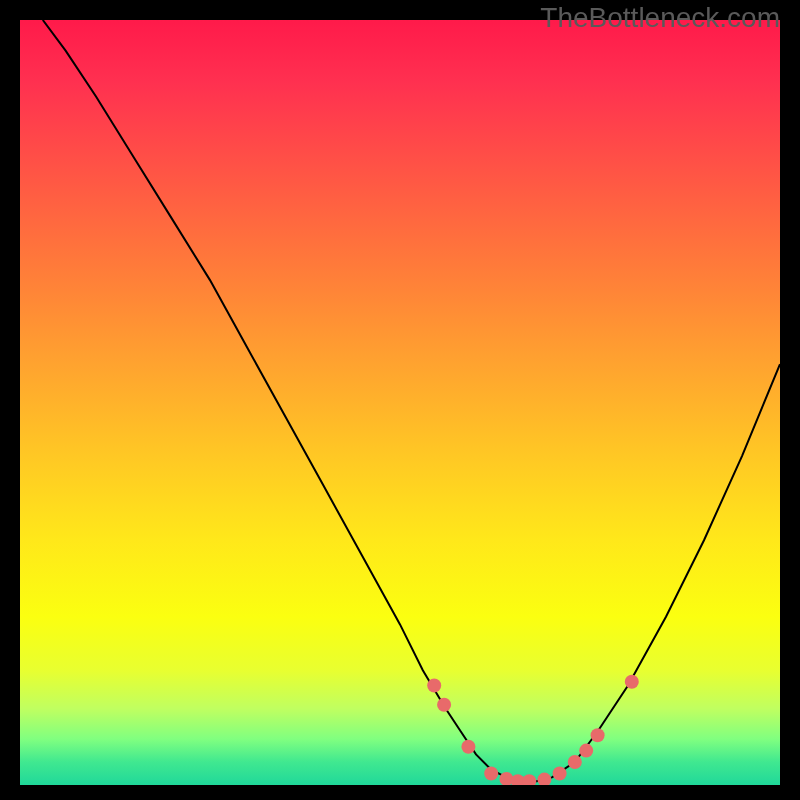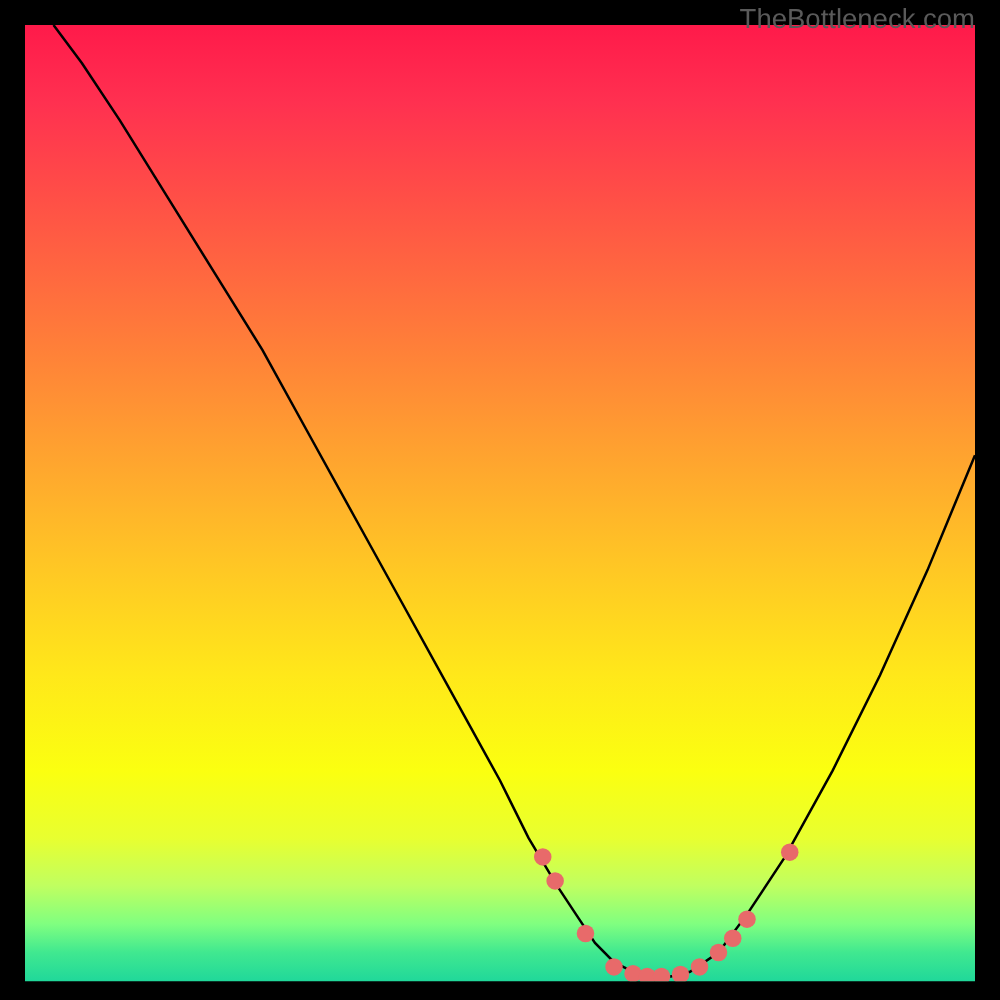--- a/index.html
+++ b/index.html
@@ -30,21 +30,21 @@
       #c0ff60 90%,
       #80ff80 94%,
       #40e890 97%,
       #20d89a 100%
     );
   }
   .watermark {
     position: absolute;
     top: 2px;
     right: 20px;
-    font-size: 22px;
+    font-size: 28px;
     font-weight: 500;
     color: #5a5a5a;
     z-index: 10;
   }
   svg.curve {
     position: absolute;
     left: 0;
     top: 0;
     width: 100%;
     height: 100%;

